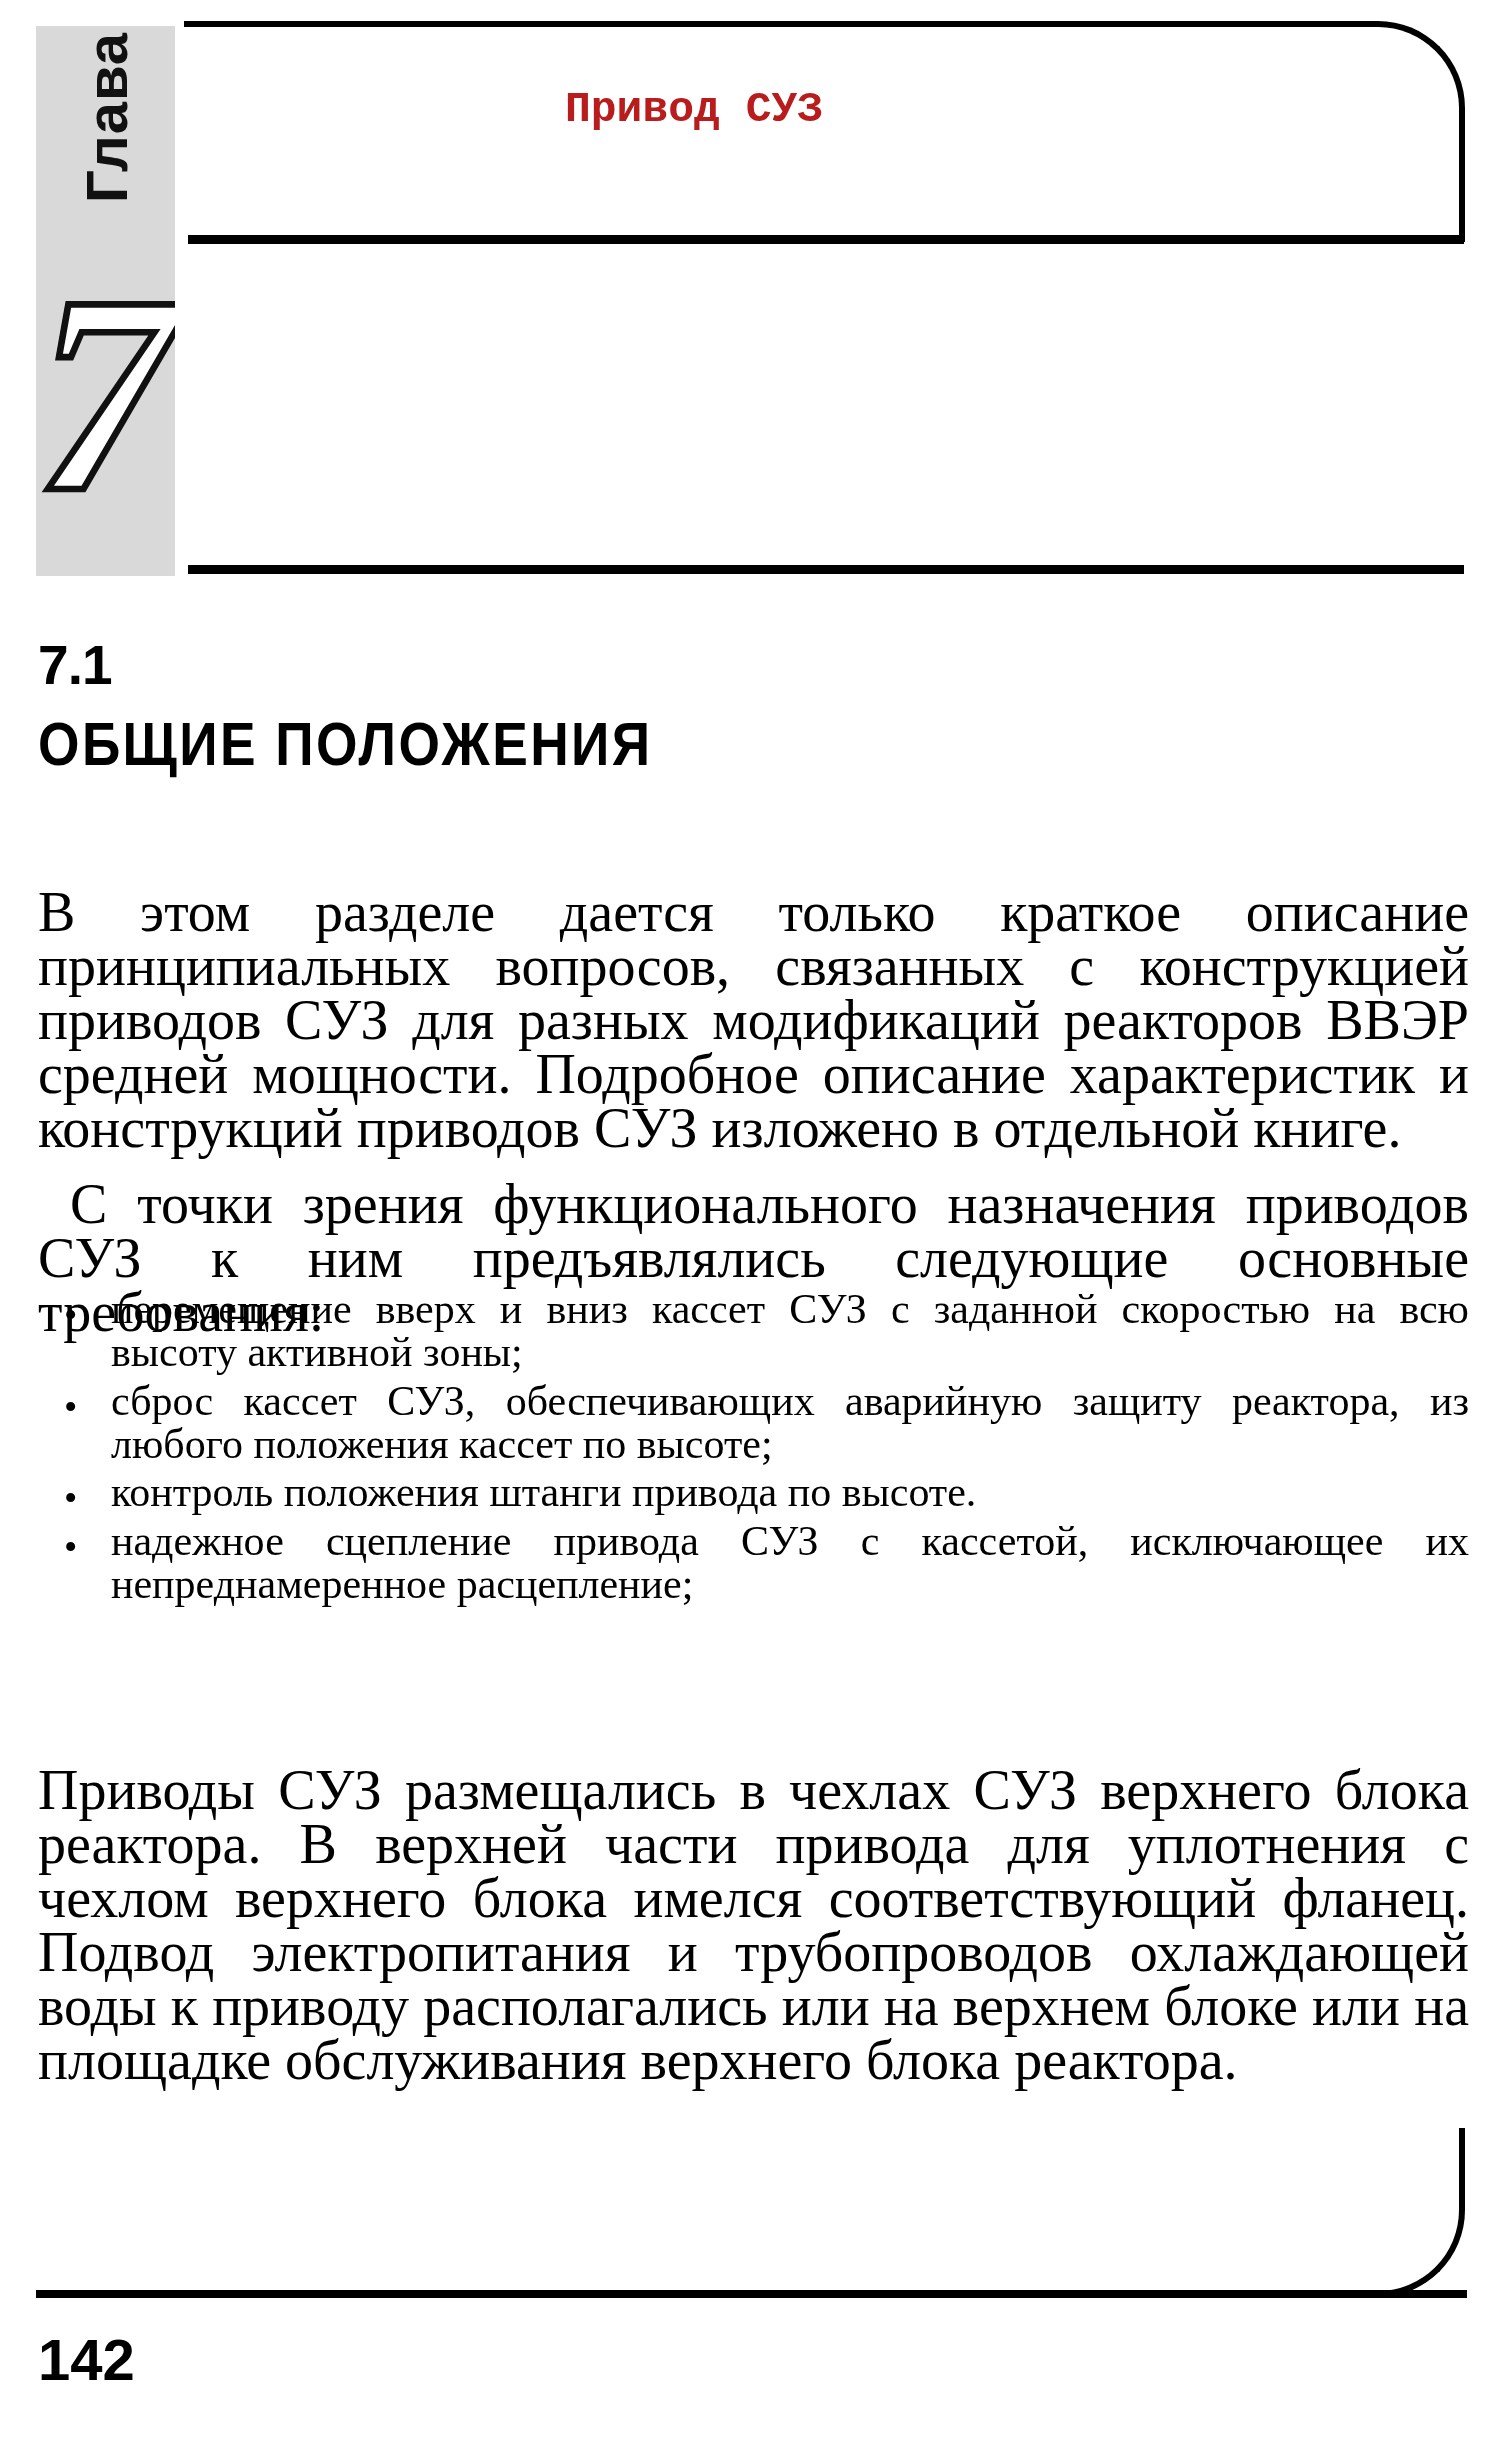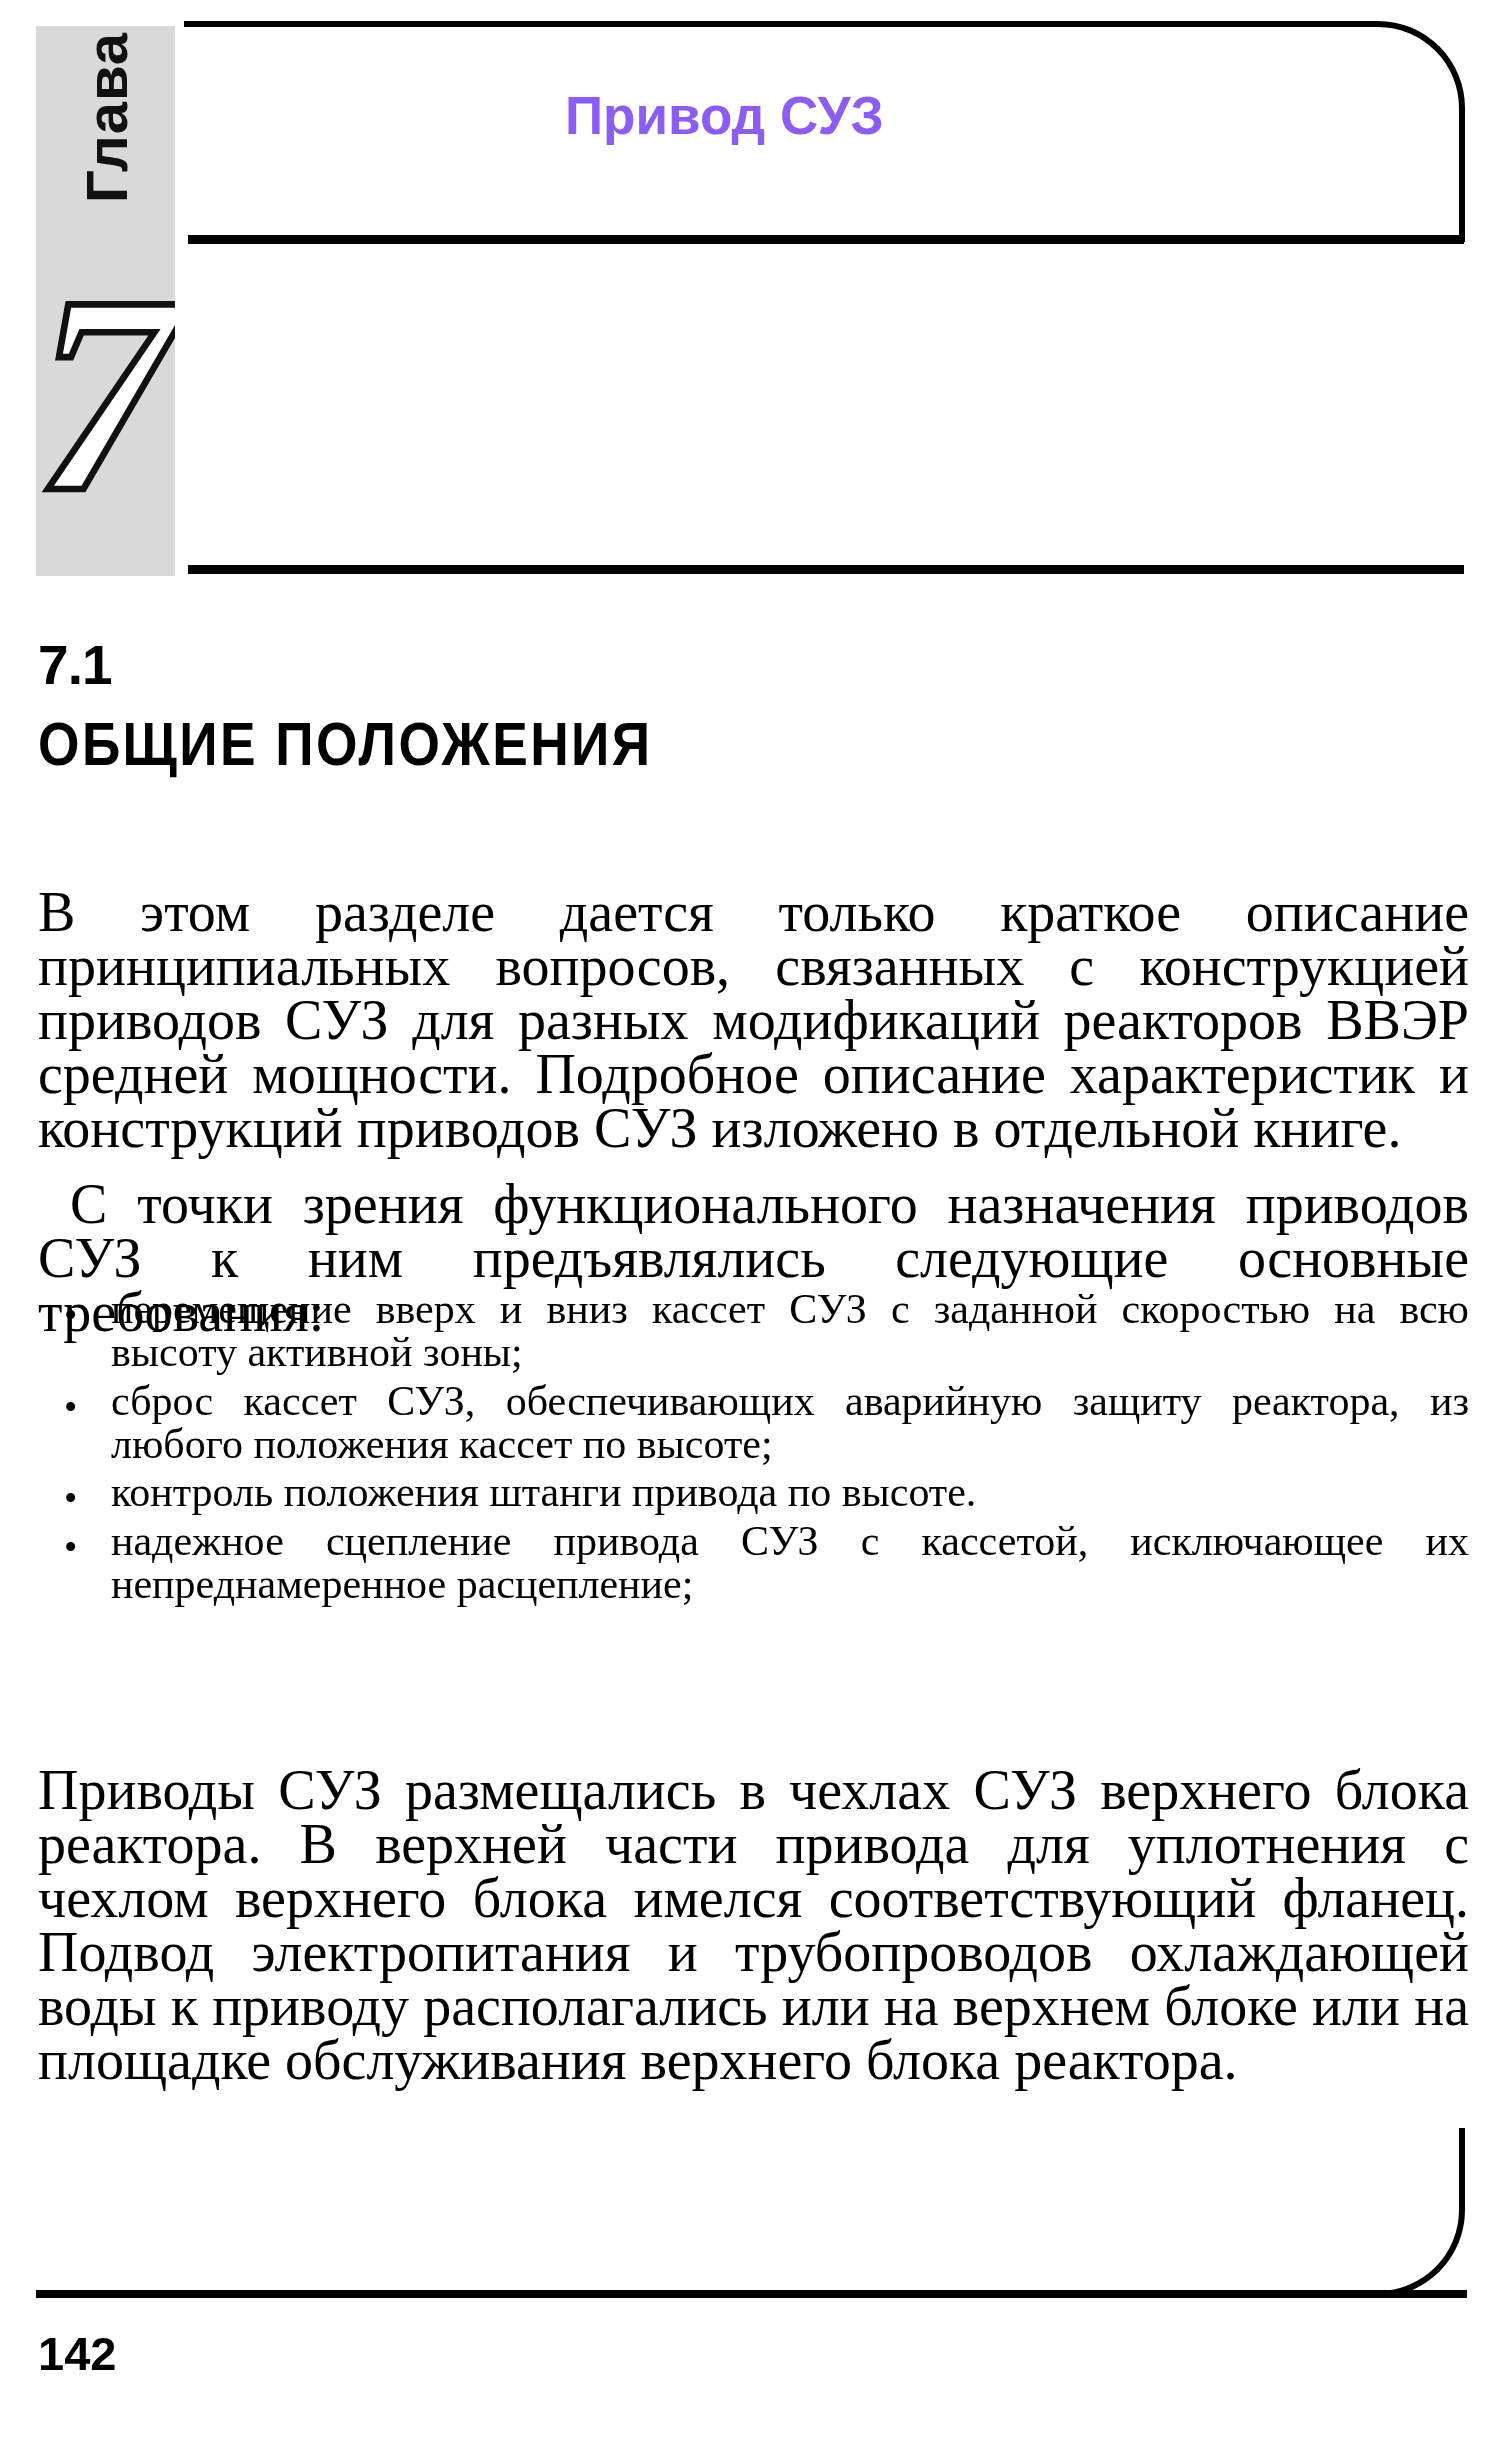--- a/index.html
+++ b/index.html
@@ -79,25 +79,25 @@
     -webkit-text-stroke: 6.6px #111111;
     text-shadow:
       -2.8px 0 0 #111, 2.8px 0 0 #111, 0 -2.8px 0 #111, 0 2.8px 0 #111;
   }
 
   
   .header-title {
     position: absolute;
     left: 565px;
     top: 85px;
-    font-family: Liberation Sans, sans-serif;
-    font-weight: bold;
-    font-size: 53px;
+    font-family: Liberation Mono, monospace;
+    font-weight: bold;
+    font-size: 43px;
     letter-spacing: 0px;
-    color: #8b5cf6;
+    color: #b91c1c;
   }
   .bracket-top {
     position: absolute;
     left: 184px;
     top: 21px;
     width: 1281px;
     height: 221px;
     border-top: 6.6px solid #000;
     border-right: 6.6px solid #000;
     border-top-right-radius: 87px;
@@ -207,21 +207,21 @@
     width: 1431px;
     height: 7.5px;
     background: #000;
   }
   .page-number {
     position: absolute;
     left: 38px;
     top: 2326px;
     font-family: "Liberation Sans", sans-serif;
     font-weight: bold;
-    font-size: 47px;
+    font-size: 58px;
   }
 </style>
 </head>
 <body>
 
 <div class="page">
 
   <div class="chapter-tab">
     <div class="chapter-word">
       <span>Глава</span>

